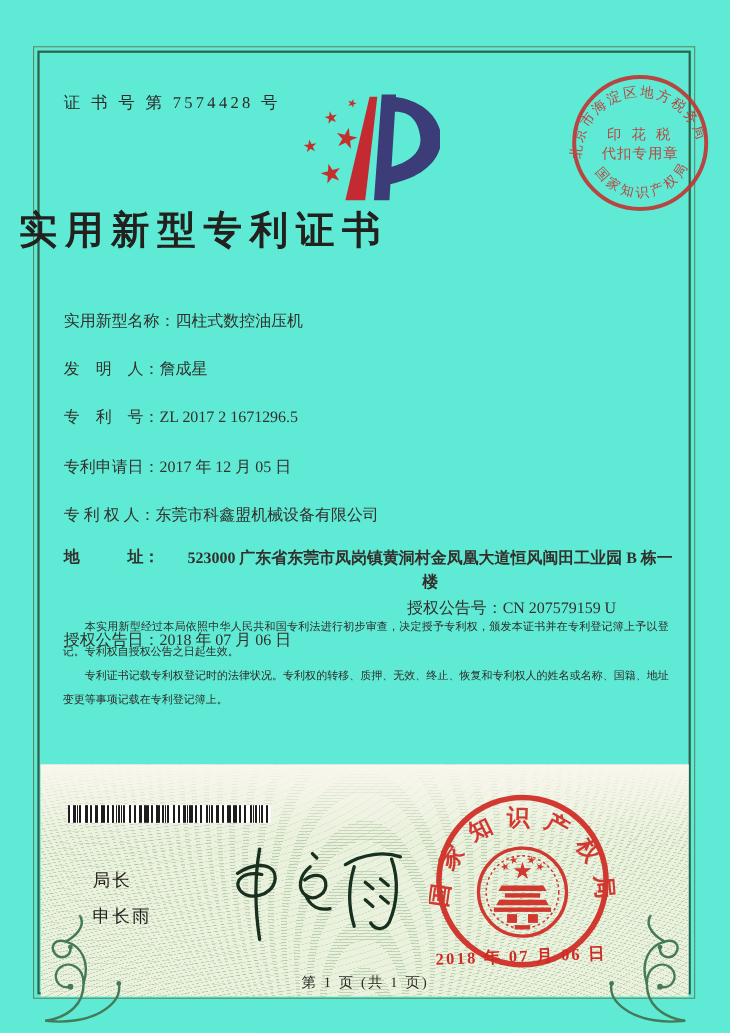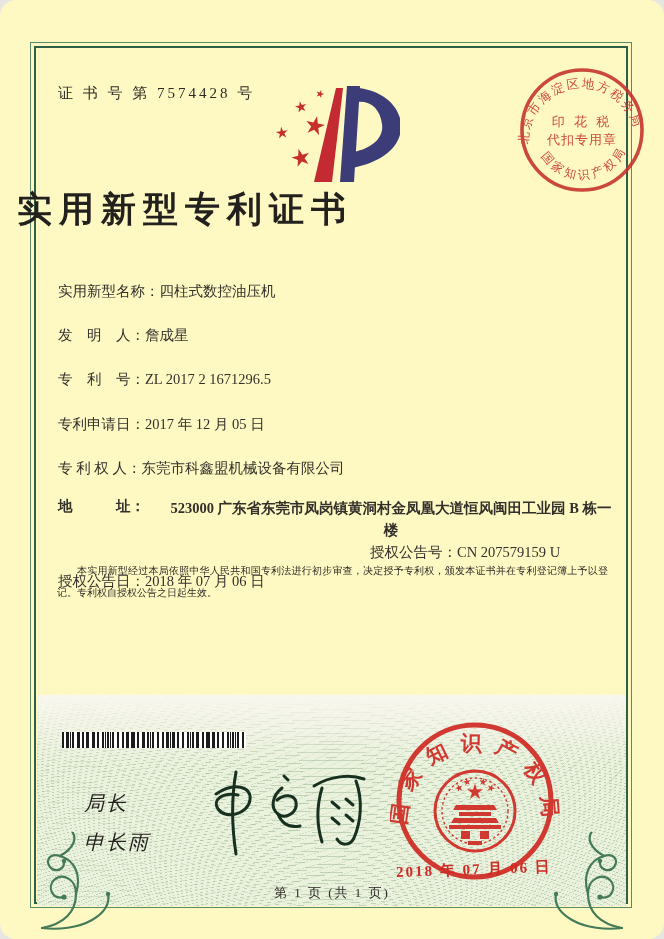--- a/index.html
+++ b/index.html
@@ -1,21 +1,20 @@
 <!DOCTYPE html>
 <html><head>
 <meta charset="utf-8">
 <style>
   html,body{margin:0;padding:0;background:#e8e6e0;}
   .page{
     position:relative;width:664px;height:939px;margin:0 auto;
-    background:#fef9c3;overflow:hidden;
+    background:#5eead4;overflow:hidden;
     font-family:"Liberation Serif","DejaVu Serif",serif;
     color:#33302c;
-    border-radius:16px;
   }
   
   .frame{
     position:absolute;left:30px;top:42px;width:602px;height:866px;
     border:1px solid #5a8a6a;box-sizing:border-box;pointer-events:none;
   }
   .frame-inner{
     position:absolute;left:3px;top:3px;right:3px;bottom:3px;
     border:2px solid #2f5f45;
   }
@@ -60,23 +59,22 @@
   .barcode{
     position:absolute;left:62px;top:732px;width:184px;height:16px;
     background-color:#fff;
     background-image:
       repeating-linear-gradient(90deg,#1c1c1c 0 2px,transparent 2px 5px),
       repeating-linear-gradient(90deg,#1c1c1c 0 1px,transparent 1px 8px),
       repeating-linear-gradient(90deg,transparent 0 4px,#1c1c1c 4px 5px,transparent 5px 13px);
   }
   .director{
     position:absolute;left:84px;top:790px;
-    font-size:20px;color:#23211e;letter-spacing:2px;
+    font-size:16px;color:#23211e;letter-spacing:2px;
     font-family:"Liberation Sans","DejaVu Sans",sans-serif;
-    font-style:italic;
   }
   .director div{margin-bottom:12px;}
   .signature{position:absolute;left:198px;top:762px;width:180px;height:100px;}
   .stamp-office{position:absolute;left:390px;top:716px;width:170px;height:170px;opacity:.92;}
   .seal-date{
     position:absolute;left:396px;top:860px;width:170px;
     color:#cf2a23;font-size:15px;letter-spacing:2px;white-space:nowrap;
     transform:rotate(-2deg);font-weight:600;
   }
   .page-footer{
@@ -186,20 +184,21 @@
     <div class="frow r6">
       <span class="lab">授权公告日：</span><span class="val">2018 年 07 月 06 日</span>
     </div>
     <div class="r7">
       <span class="lab">授权公告号：</span><span class="val">CN 207579159 U</span>
     </div>
   </div>
 
   <div class="body-text">
     <p>本实用新型经过本局依照中华人民共和国专利法进行初步审查，决定授予专利权，颁发本证书并在专利登记簿上予以登记。专利权自授权公告之日起生效。</p>
+    <p>专利证书记载专利权登记时的法律状况。专利权的转移、质押、无效、终止、恢复和专利权人的姓名或名称、国籍、地址变更等事项记载在专利登记簿上。</p>
   </div>
 
   <div class="barcode"></div>
 
   <div class="director">
     <div>局长</div>
     <div>申长雨</div>
   </div>
 
   <svg class="signature" viewBox="0 0 180 100">

